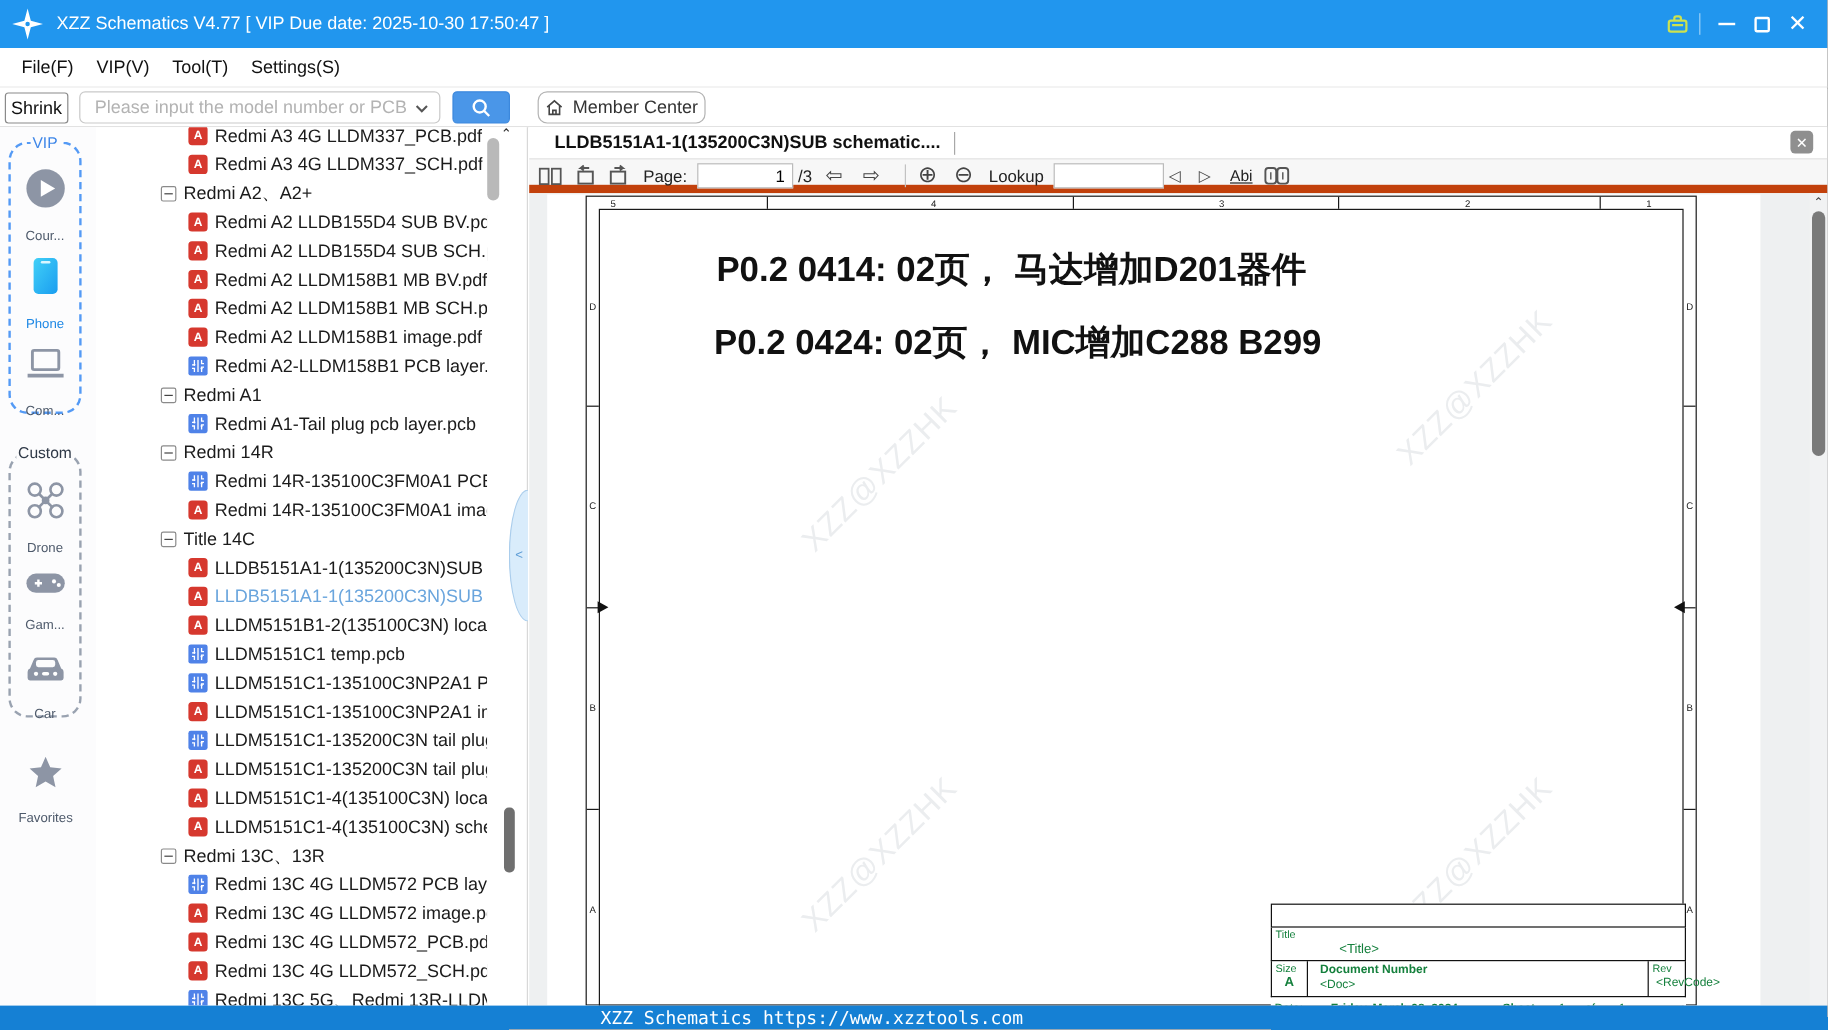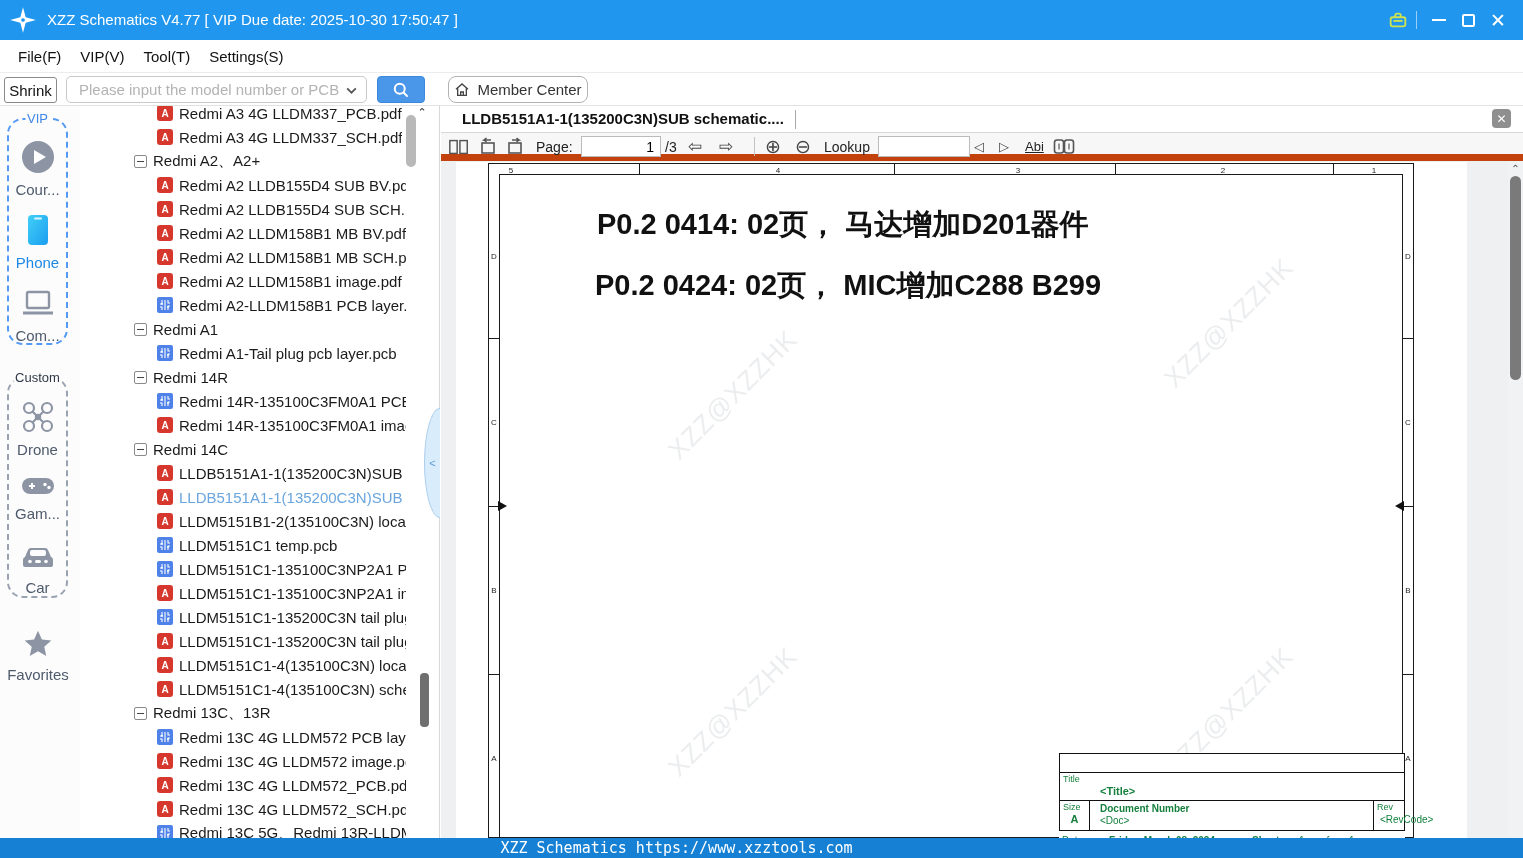--- a/index.html
+++ b/index.html
@@ -41,21 +41,21 @@
   
   .leftcol{position:absolute;left:0;top:106px;width:440px;height:732px;background:#fff;border-right:1px solid #d8d8d8;}
   .sidebar{position:absolute;left:0;top:0;width:80px;height:732px;background:#fcfcfd;}
   .group{position:absolute;left:7px;width:61px;border-radius:16px;}
   .grp-vip{top:12px;height:227px;border:2px dashed #549af5;}
   .grp-custom{top:271px;height:221px;border:2px dashed #99a2b0;}
   .grp-label{position:absolute;top:-9px;left:50%;transform:translateX(-50%);background:#fcfcfd;padding:0 2px;font-size:13px;white-space:nowrap;text-align:right;}
   .grp-vip .grp-label{color:#3f87e8;}
   .grp-custom .grp-label{color:#2f3947;}
   .sbitem{position:absolute;left:0;width:57px;display:flex;flex-direction:column;align-items:center;}
-  .sblabel{font-size:15px;color:#4e5a6b;margin-top:6px;white-space:nowrap;}
+  .sblabel{font-size:11px;color:#4e5a6b;margin-top:16px;white-space:nowrap;}
   .sblabel.active{color:#1e88e5;}
   .favitem{position:absolute;left:0;top:522px;width:76px;display:flex;flex-direction:column;align-items:center;}
 
   
   .tree{position:absolute;left:80px;top:0;width:326px;height:732px;overflow:hidden;}
   .treeinner{margin-top:-5px;}
   .trow{height:24px;display:flex;align-items:center;white-space:nowrap;font-size:15px;color:#1b1b1b;}
   .trow.folder{padding-left:54px;}
   .trow.pdf,.trow.pcb{padding-left:77px;}
   .trow .tlabel{margin-left:6px;overflow:hidden;}
@@ -109,21 +109,21 @@
   .note{position:absolute;font-size:29px;font-weight:bold;color:#111;white-space:nowrap;letter-spacing:0px;}
   .wm{position:absolute;font-size:26px;color:#ebedef;white-space:nowrap;transform:translate(-50%,-50%) rotate(-45deg);letter-spacing:1px;}
 
   
   .tblock{position:absolute;left:618px;top:592px;width:346px;background:#fff;font-family:"Liberation Sans",sans-serif;color:#15803d;}
   .tb-r0{height:20px;border:1.5px solid #111;}
   .tb-r1{position:relative;height:28px;border:1.5px solid #111;border-top:none;}
   .tb-r2{position:relative;height:30px;border:1.5px solid #111;border-top:none;display:flex;}
   .tb-r3{position:relative;height:27px;}
   .cell-lab{position:absolute;left:3px;top:1px;font-size:9px;}
-  .tb-title-val{position:absolute;left:40px;top:12px;font-size:11px;font-weight:bold;}
+  .tb-title-val{position:absolute;left:56px;top:12px;font-size:11px;font-weight:normal;}
   .c-size{width:30px;border-right:1.5px solid #111;position:relative;}
   .c-size b{position:absolute;left:0;right:0;top:12px;text-align:center;font-size:11px;}
   .c-doc{flex:1;position:relative;border-right:1.5px solid #111;}
   .c-doc .dn{position:absolute;left:10px;top:2px;font-size:10px;font-weight:bold;}
   .c-doc .dv{position:absolute;left:10px;top:14px;font-size:10px;}
   .c-rev{width:30px;position:relative;}
   .c-rev .rv{position:absolute;left:6px;top:13px;font-size:10px;white-space:nowrap;}
   .tb-r3 span{position:absolute;font-size:10px;}
 
   
@@ -378,21 +378,21 @@
   <div class="trow pdf">
 
     <span class="ico ico-pdf">A</span>
 
     <span class="tlabel">Redmi 14R-135100C3FM0A1 image</span>
   </div>
 
   <div class="trow folder">
     <span class="expander"></span>
 
-    <span class="tlabel">Redmi 14C</span>
+    <span class="tlabel">Title 14C</span>
   </div>
 
   <div class="trow pdf">
 
     <span class="ico ico-pdf">A</span>
 
     <span class="tlabel">LLDB5151A1-1(135200C3N)SUB loc</span>
   </div>
 
   <div class="trow pdf sel">

